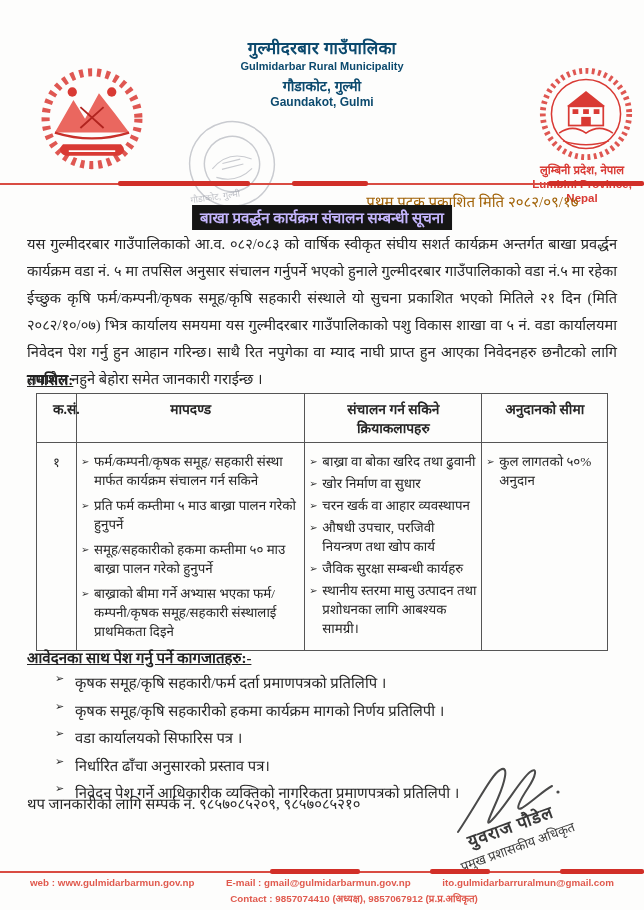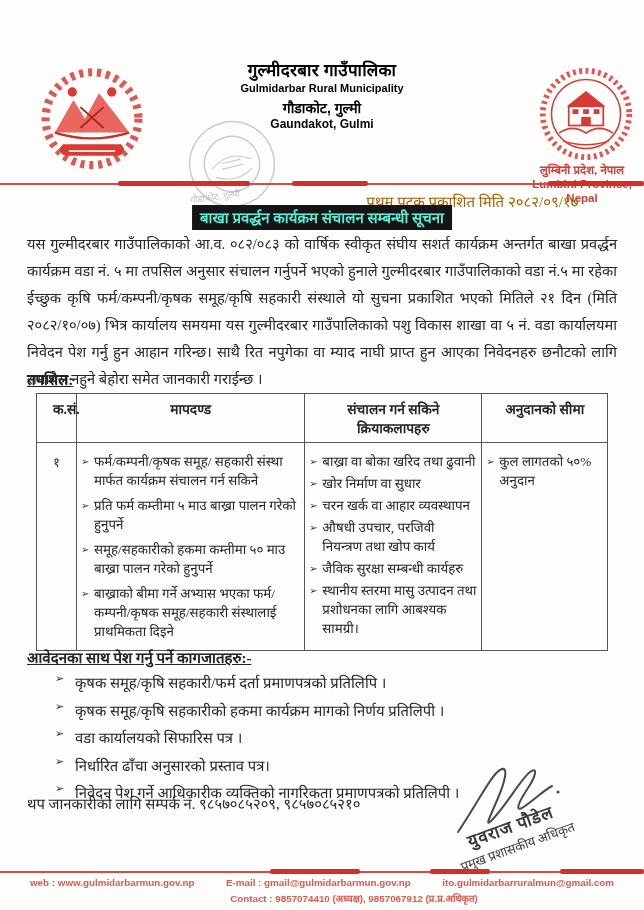--- a/index.html
+++ b/index.html
@@ -11,23 +11,22 @@
     position:relative;
     overflow:hidden;
   }
   .paper{
     position:absolute;inset:0;
     background:#fdfdfc;
   }
   
   .letterhead-center{
     position:absolute;top:36px;left:142px;width:360px;
-    text-align:center;color:#000000;
+    text-align:center;color:#0c4a6e;
     font-family:"Liberation Sans","DejaVu Sans",sans-serif;
-    margin-top:22px;
   }
   .muni-np{font-size:17px;font-weight:bold;letter-spacing:.3px;}
   .muni-en{font-size:11px;font-weight:bold;margin-top:1px;}
   .office-np{font-size:31px;font-weight:bold;margin-top:4px;line-height:1.05;}
   .office-en{font-size:19px;font-weight:bold;margin-top:2px;}
   .addr-np{font-size:14px;font-weight:bold;margin-top:4px;}
   .addr-en{font-size:12px;font-weight:bold;}
   .emblem-left{position:absolute;top:62px;left:34px;width:116px;height:118px;}
   .emblem-right{position:absolute;top:66px;left:538px;width:96px;height:96px;}
   .ref-block{
@@ -54,21 +53,21 @@
   .red-sep .thick{position:absolute;top:1px;height:5px;background:#d12f28;border-radius:2px;}
   .sep-top{top:180px;}
   .sep-bottom{top:868px;}
   
   .date-line{
     position:absolute;top:191px;left:330px;width:285px;
     font-size:15px;text-align:center;color:#a16207;
   }
   .notice-title{
     position:absolute;top:205px;left:50%;transform:translateX(-50%);
-    background:#151515;color:#5eead4;
+    background:#151515;color:#c4b5fd;
     font-size:15px;font-weight:bold;
     padding:2px 8px 3px 8px;white-space:nowrap;
   }
   .body-para{
     position:absolute;top:231px;left:27px;width:590px;
     font-size:14.6px;line-height:27px;text-align:justify;color:#262626;
   }
   .tapashil{
     position:absolute;top:369px;left:27px;
     font-size:15px;font-weight:bold;text-decoration:underline;color:#222;

